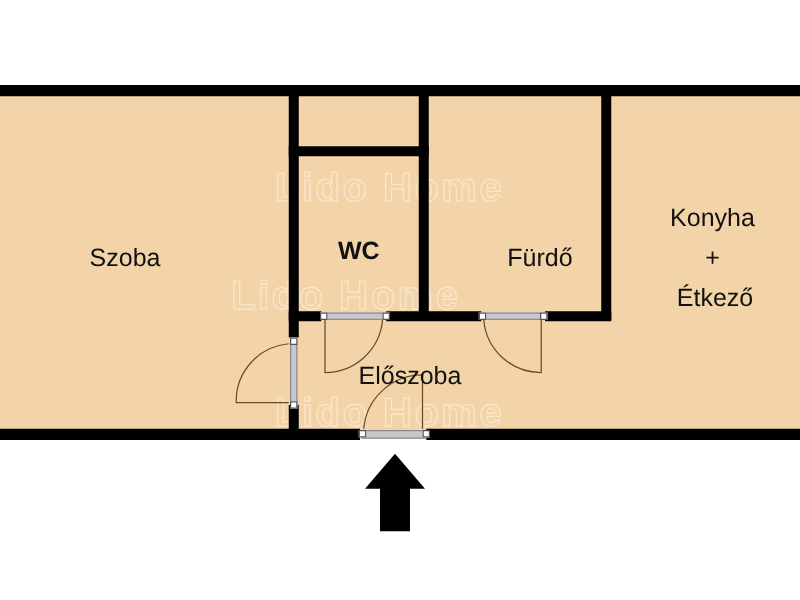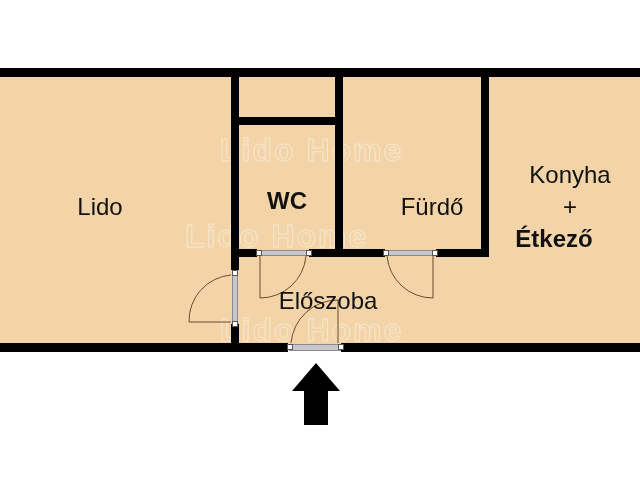--- a/index.html
+++ b/index.html
@@ -1,20 +1,20 @@
 <!DOCTYPE html>
 <html><head>
   <meta charset="utf-8">
   <style>
     html, body { margin: 0; padding: 0; background: #ffffff; }
     body { width: 640px; height: 480px; position: relative; overflow: hidden; font-family: "Liberation Sans", "DejaVu Sans", sans-serif; }
     .plan { position: absolute; left: 0; top: 0; width: 640px; height: 480px; }
     .floor { position: absolute; background: #f2d4a8; }
     .wall { position: absolute; background: #000000; }
-    .label { position: absolute; color: #111111; font-size: 24px; text-align: center; line-height: 30px; white-space: nowrap; }
+    .label { position: absolute; color: #111111; font-size: 20px; text-align: center; line-height: 30px; white-space: nowrap; }
     .watermark { position: absolute; font-size: 32px; font-weight: bold; color: transparent; -webkit-text-stroke: 1px rgba(255,255,255,0.45); letter-spacing: 2px; white-space: nowrap; pointer-events: none; }
     .door-opening { position: absolute; background: #c8c8cc; border-top: 1px solid #8a8a90; border-bottom: 1px solid #8a8a90; box-sizing: border-box; }
     .door-opening.v { border-top: none; border-bottom: none; border-left: 1px solid #8a8a90; border-right: 1px solid #8a8a90; }
     .door-post { position: absolute; width: 6px; height: 6px; background: #ffffff; border: 1px solid #555; box-sizing: border-box; }
     svg.swings { position: absolute; left: 0; top: 0; }
   </style>
 </head>
 <body>
 
 <div class="plan">
@@ -62,24 +62,24 @@
 
     <path d="M260,256 L260,298 A46,46 0 0 0 306,256" fill="none" stroke="#6b4a2a" stroke-width="1"></path>
 
     <path d="M433,256 L433,298 A46,46 0 0 1 387,256" fill="none" stroke="#6b4a2a" stroke-width="1"></path>
 
     <path d="M231,322 L189,322 A46,46 0 0 1 231,275" fill="none" stroke="#6b4a2a" stroke-width="1"></path>
 
     <path d="M338,343 L338,300 A47,47 0 0 0 291,343" fill="none" stroke="#6b4a2a" stroke-width="1"></path>
   </svg>
 
-  <div class="label" style="left:40px; top:192px; width:120px;">Lido</div>
+  <div class="label" style="left:40px; top:192px; width:120px;">Szoba</div>
   <div class="label" style="left:247px; top:186px; width:80px;font-weight:bold;">WC</div>
   <div class="label" style="left:372px; top:192px; width:120px;">Fürdő</div>
   <div class="label" style="left:510px; top:160px; width:120px;">Konyha</div>
   <div class="label" style="left:510px; top:192px; width:120px;">+</div>
-  <div class="label" style="left:494px; top:224px; width:120px;font-weight:bold;">Étkező</div>
+  <div class="label" style="left:512px; top:224px; width:120px;">Étkező</div>
   <div class="label" style="left:258px; top:286px; width:140px;">Előszoba</div>
 
   <svg style="position:absolute; left:290px; top:363px;" width="52" height="65">
     <polygon points="26,0 50,28 38,28 38,62 14,62 14,28 2,28" fill="#000000"></polygon>
   </svg>
 </div>
 
 </body></html>

